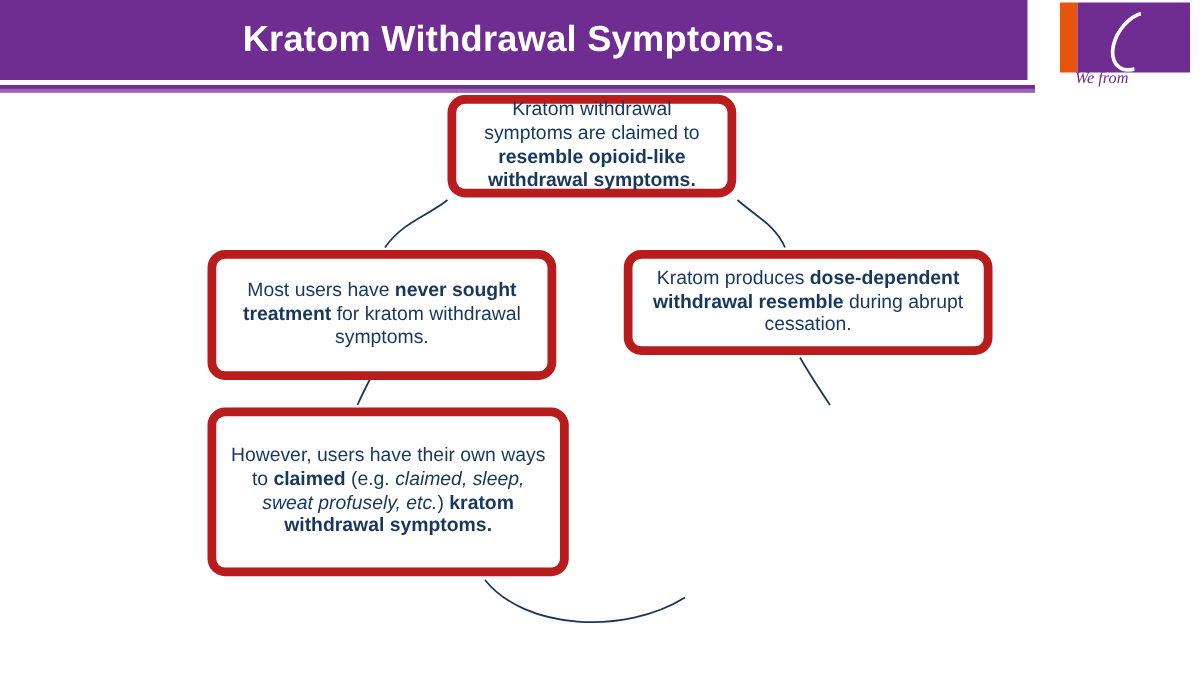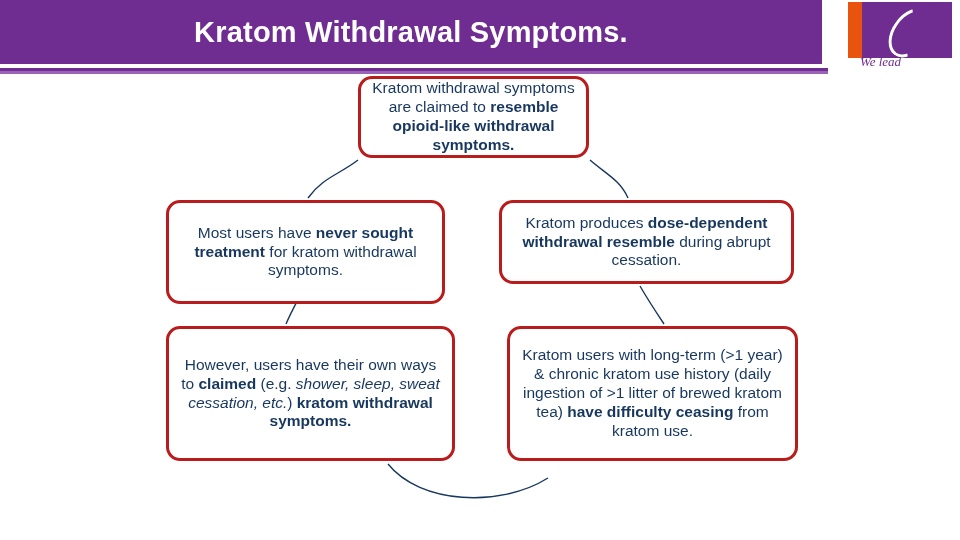--- a/index.html
+++ b/index.html
@@ -127,21 +127,21 @@
   .connectors {
     position: absolute;
     left: 0;
     top: 0;
     width: 960px;
     height: 466px;
   }
   .node {
     position: absolute;
     box-sizing: border-box;
-    border: 3px solid #b91c1c;
+    border: 7px solid #b91c1c;
     border-radius: 14px;
     background: #ffffff;
     color: #17375E;
     display: flex;
     align-items: center;
     justify-content: center;
     text-align: center;
     padding: 6px 10px;
     line-height: 1.22;
   }
@@ -190,21 +190,21 @@
 <div class="header-band"></div>
 <div class="header-title">Kratom Withdrawal Symptoms.</div>
 <div class="header-rule"></div>
 <div class="header-rule-inner"></div>
 
 <div class="logo-wrap">
   <div class="logo-bar-orange"></div>
   <div class="logo-bar-purple"></div>
   <div class="logo-swoosh"></div>
 </div>
-<div class="logo-tagline">We lead</div>
+<div class="logo-tagline">We from</div>
 
 <div class="canvas">
   <svg class="connectors" viewBox="0 0 960 466" xmlns="http://www.w3.org/2000/svg">
     <path d="M 358 86 C 340 100 322 104 308 124" fill="none" stroke="#17375E" stroke-width="1.4"></path>
     <path d="M 590 86 C 606 100 620 106 628 124" fill="none" stroke="#17375E" stroke-width="1.4"></path>
     <path d="M 305 212 C 298 226 292 236 286 250" fill="none" stroke="#17375E" stroke-width="1.4"></path>
     <path d="M 640 212 C 648 226 656 238 664 250" fill="none" stroke="#17375E" stroke-width="1.4"></path>
     <path d="M 388 390 C 420 430 500 434 548 404" fill="none" stroke="#17375E" stroke-width="1.4"></path>
   </svg>
 
@@ -214,19 +214,16 @@
 
   <div class="node node-left-1">
     <span>Most users have <b>never sought treatment</b> for kratom withdrawal symptoms.</span>
   </div>
 
   <div class="node node-right-1">
     <span>Kratom produces <b>dose-dependent withdrawal resemble</b> during abrupt cessation.</span>
   </div>
 
   <div class="node node-left-2">
-    <span>However, users have their own ways to <b>claimed</b> (e.g. <i>shower, sleep, sweat cessation, etc.</i>) <b>kratom withdrawal symptoms.</b></span>
-  </div>
-
-  <div class="node node-right-2">
-    <span>Kratom users with long-term (&gt;1 year) &amp; chronic kratom use history (daily ingestion of &gt;1 litter of brewed kratom tea) <b>have difficulty ceasing</b> from kratom use.</span>
-  </div>
+    <span>However, users have their own ways to <b>claimed</b> (e.g. <i>claimed, sleep, sweat profusely, etc.</i>) <b>kratom withdrawal symptoms.</b></span>
+  </div>
+
 </div>
 
 </body></html>

